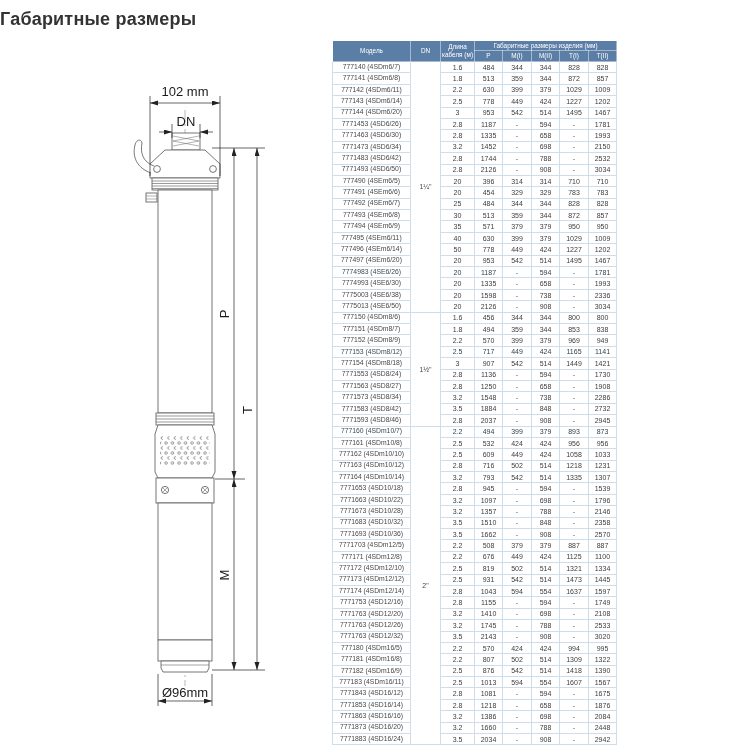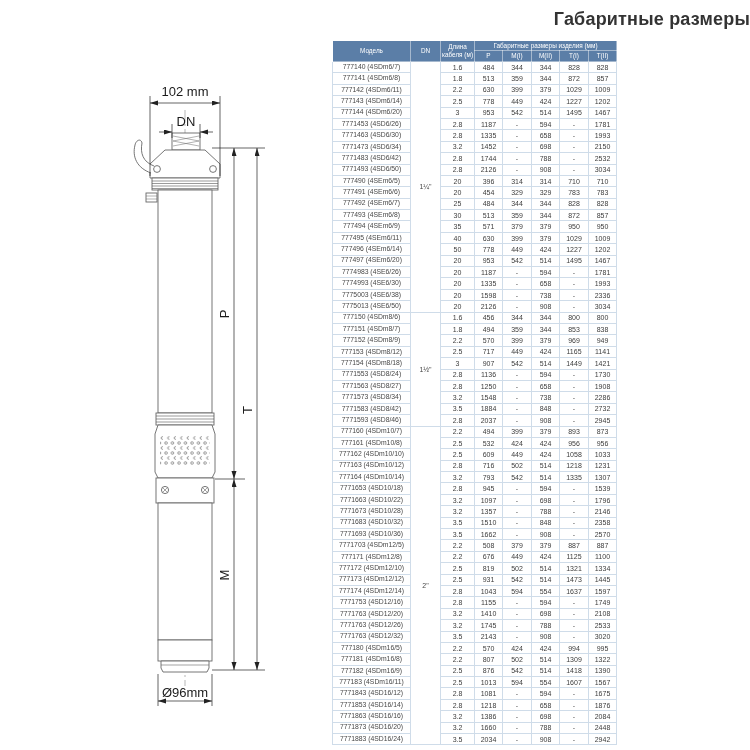--- a/index.html
+++ b/index.html
@@ -1,21 +1,21 @@
 <!DOCTYPE html>
 <html><head>
 <meta charset="utf-8">
 <style>
   html,body{margin:0;padding:0;}
   body{
     width:750px;height:750px;position:relative;background:#ffffff;
     font-family:"Liberation Sans",sans-serif;overflow:hidden;
   }
   .title{
-    position:absolute;top:9px;left:0;width:100%;text-align:right;
+    position:absolute;top:9px;left:0;width:100%;text-align:left;
     font-size:18px;font-weight:600;color:#333;letter-spacing:.2px;
   }
   .diagram{position:absolute;left:85px;top:80px;}
   .dim-table{
     position:absolute;left:332px;top:40px;width:284px;
     border-collapse:collapse;table-layout:fixed;
     color:#3d3d3d;
   }
   .dim-table th{
     background:#5b7ea7;color:#fff;font-weight:normal;

